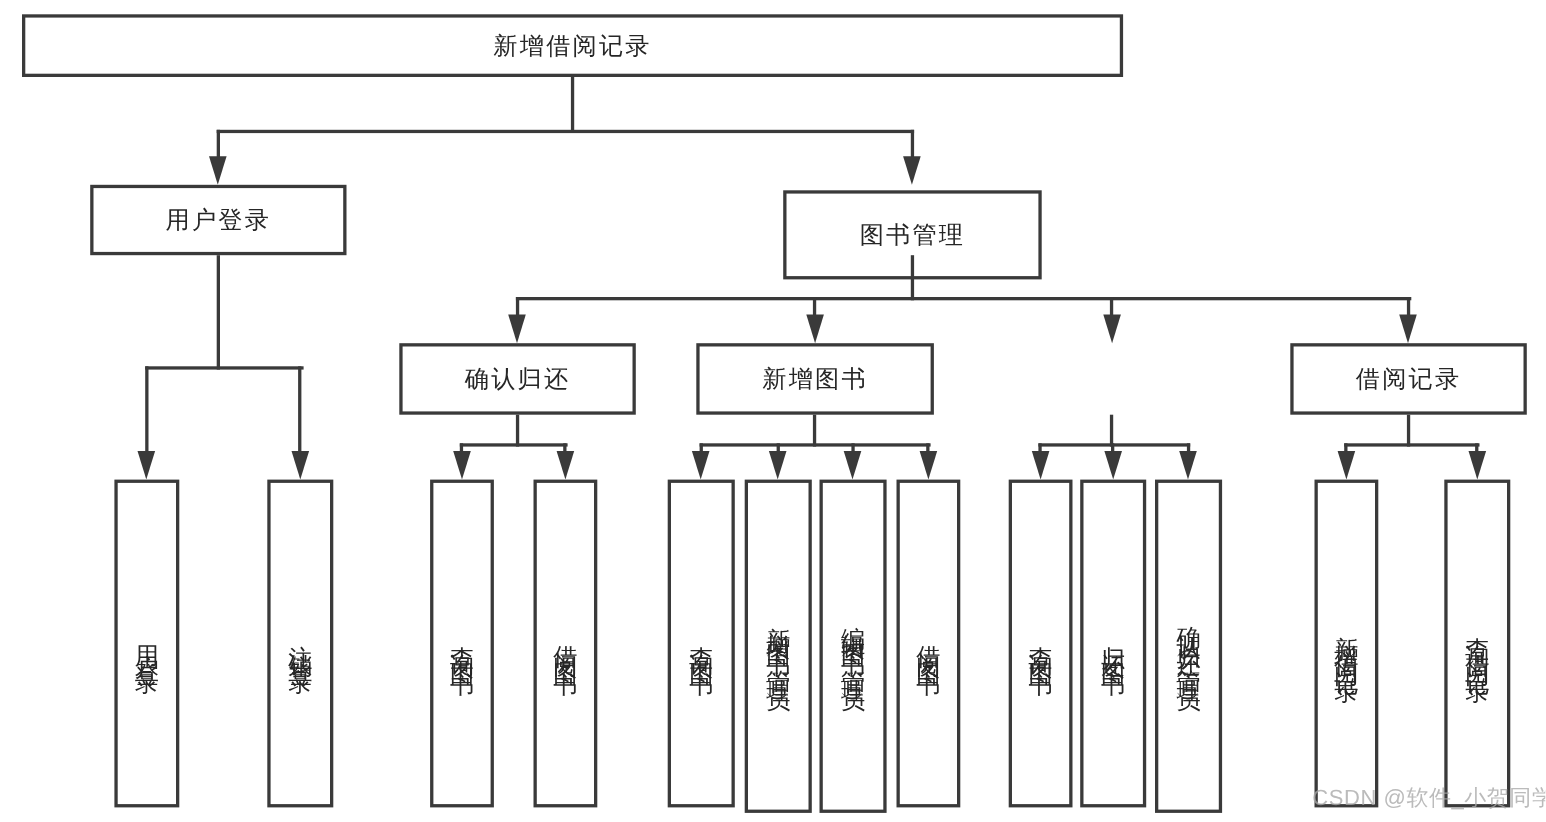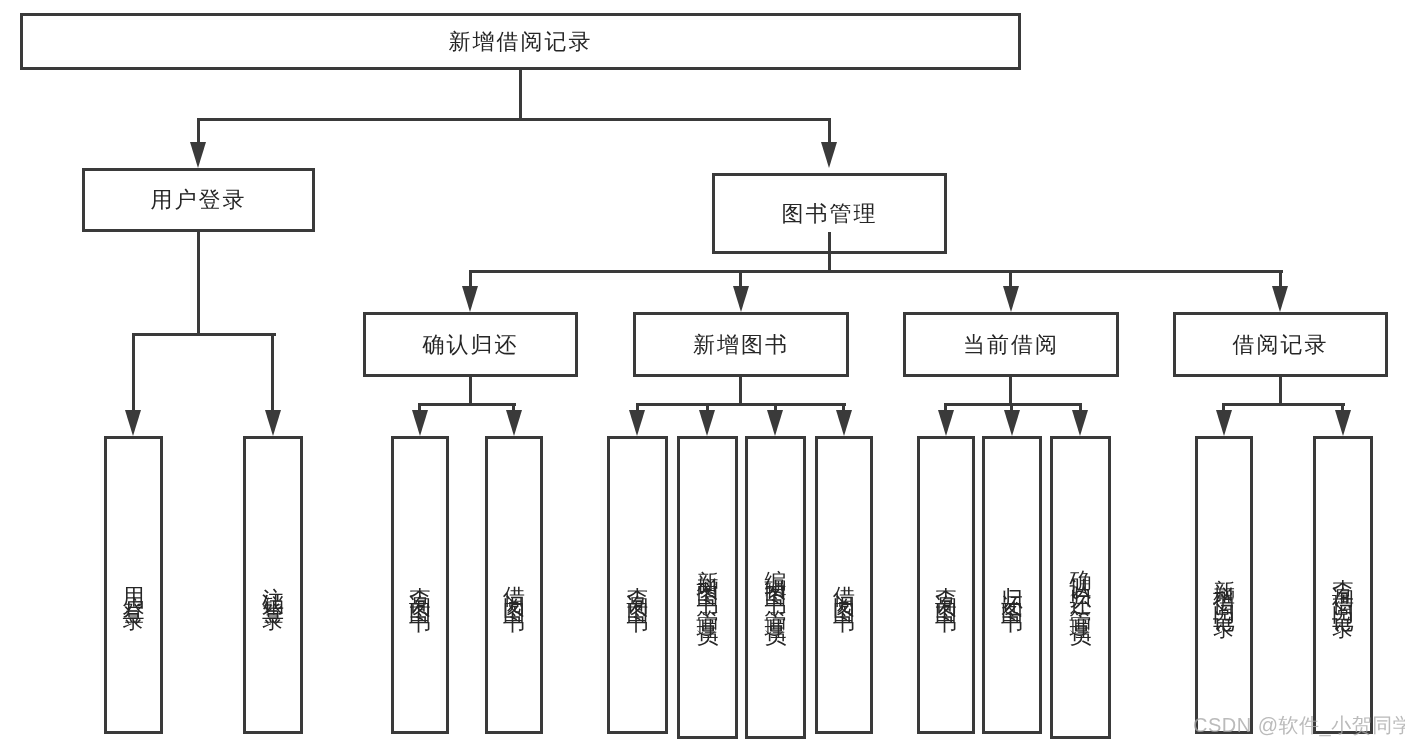--- a/index.html
+++ b/index.html
@@ -92,23 +92,20 @@
   <div class="arrow" style="left:1003px;top:286px;"></div>
   <div class="vline" style="left:1279px;top:270px;height:20px;"></div>
   <div class="arrow" style="left:1272px;top:286px;"></div>
 
   <div class="box hbox" style="left:363px;top:312px;width:215px;height:65px;">
     <span>确认归还</span>
   </div>
   <div class="box hbox" style="left:633px;top:312px;width:216px;height:65px;">
     <span>新增图书</span>
   </div>
-  <div class="box hbox" style="left:903px;top:312px;width:216px;height:65px;">
-    <span>当前借阅</span>
-  </div>
   <div class="box hbox" style="left:1173px;top:312px;width:215px;height:65px;">
     <span>借阅记录</span>
   </div>
 
   <div class="vline" style="left:469px;top:377px;height:29px;"></div>
   <div class="hline" style="left:418px;top:403px;width:98px;"></div>
   <div class="vline" style="left:418px;top:403px;height:9px;"></div>
   <div class="arrow" style="left:412px;top:410px;"></div>
   <div class="vline" style="left:512px;top:403px;height:9px;"></div>
   <div class="arrow" style="left:506px;top:410px;"></div>

